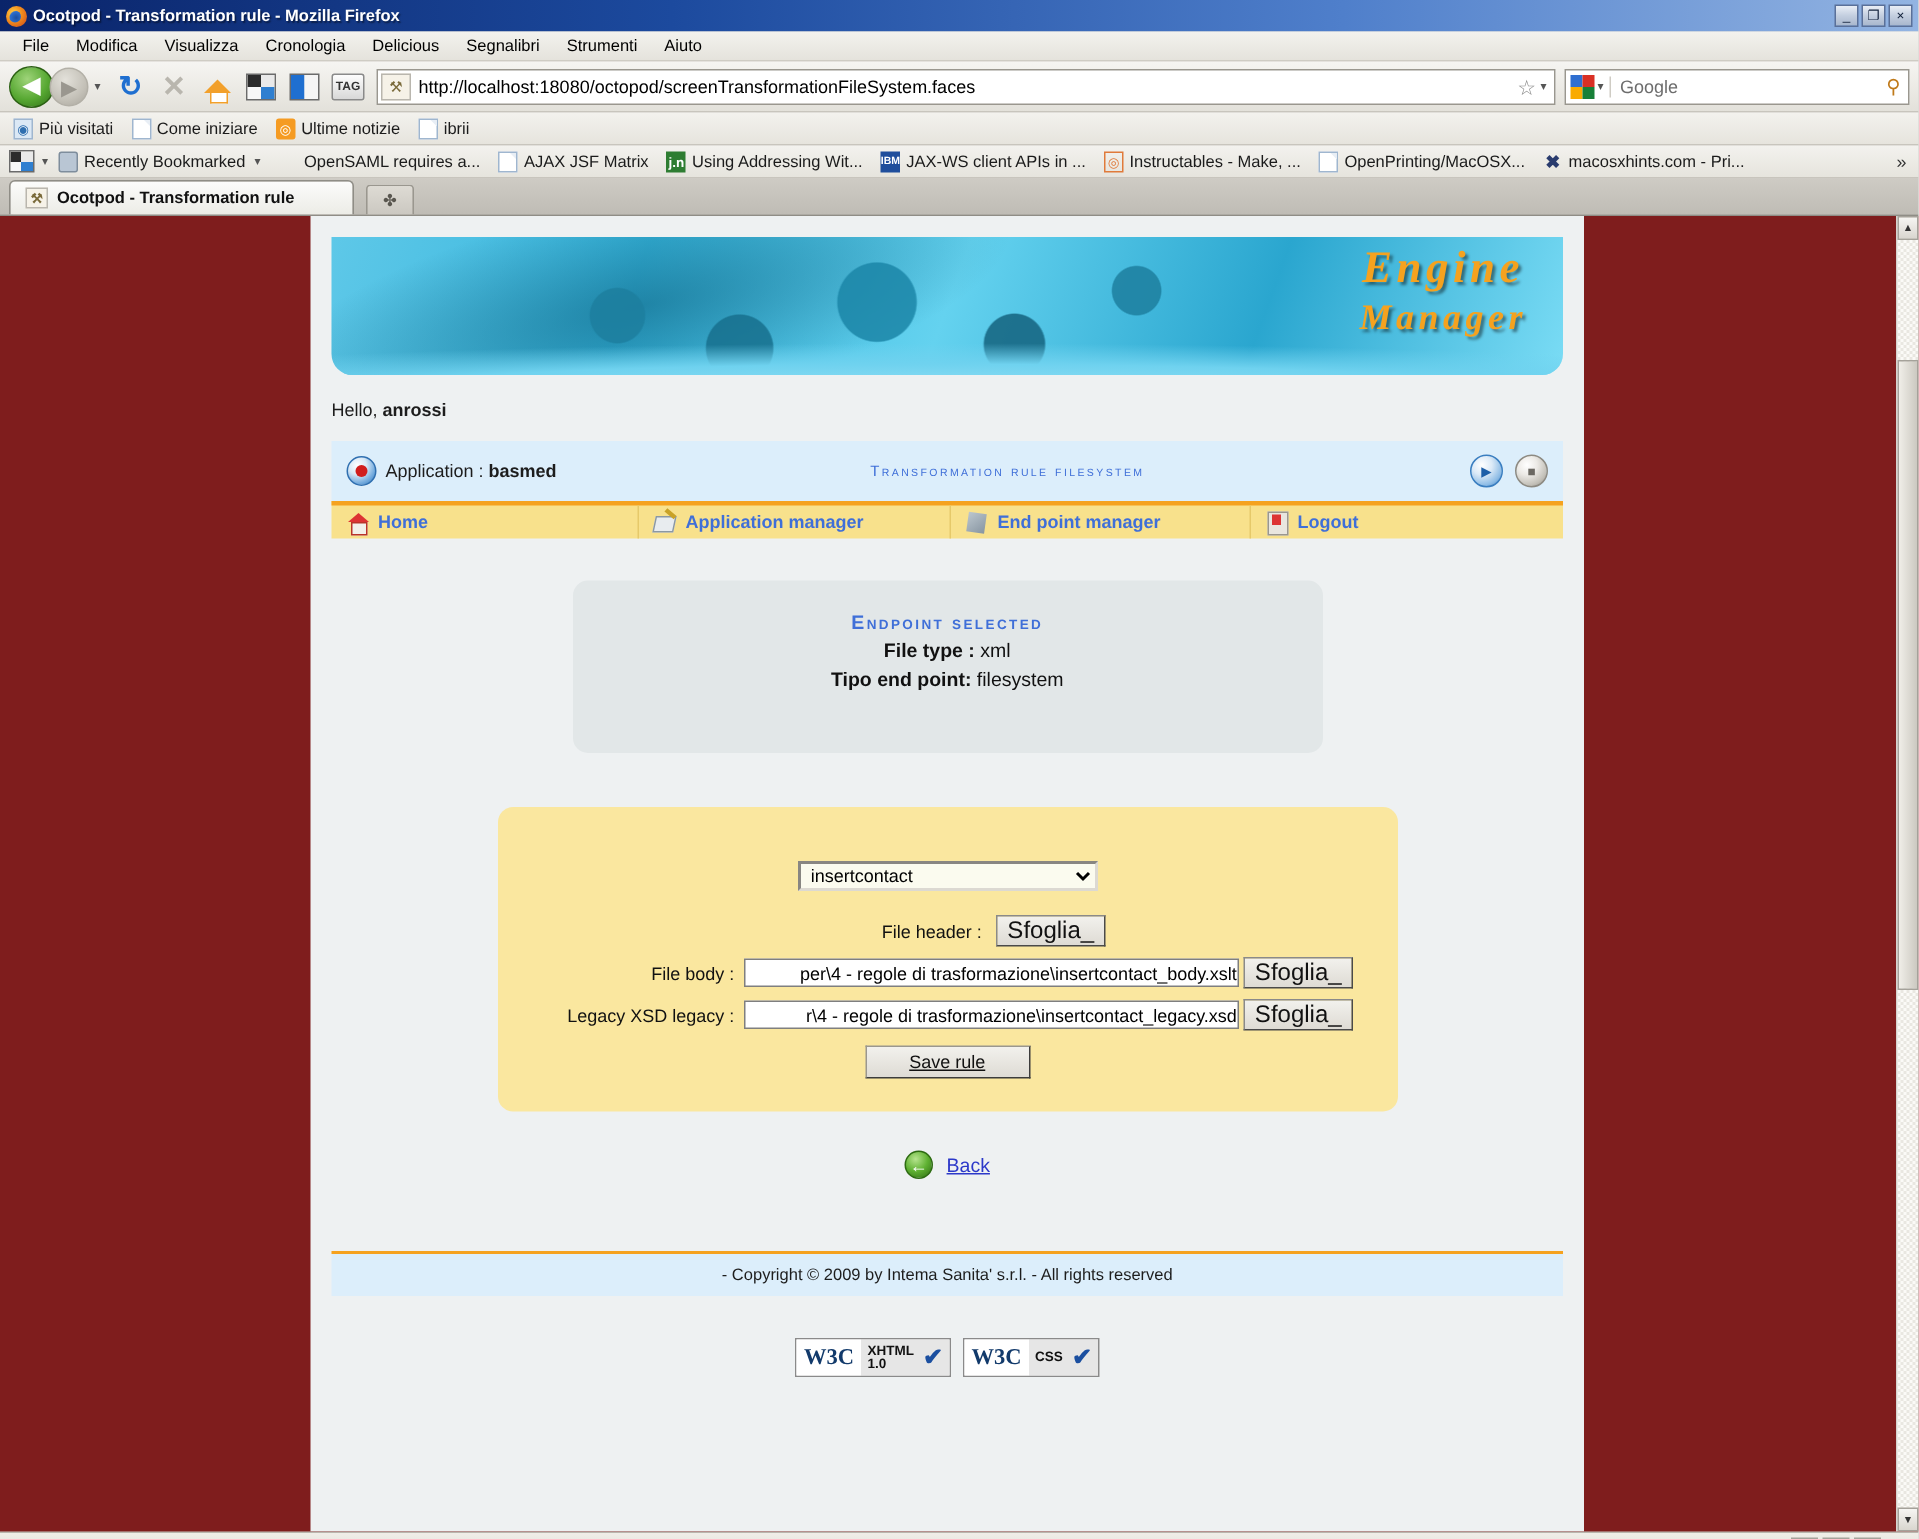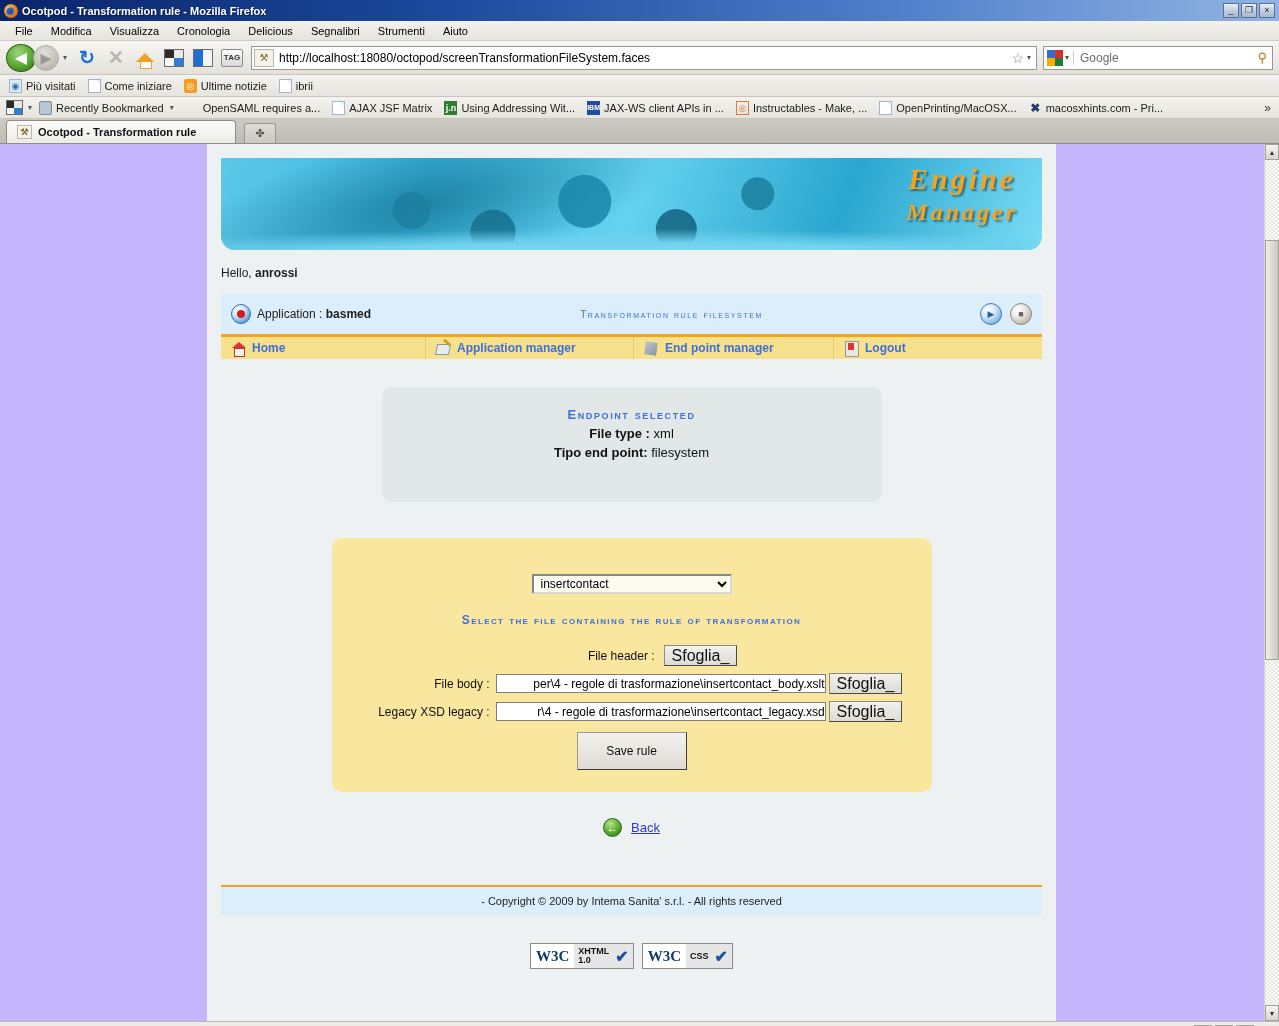--- a/index.html
+++ b/index.html
@@ -187,21 +187,21 @@
     background: linear-gradient(to bottom,#dedbd4 0%,#cbc8c1 100%);
     border:1px solid #9a978f;border-bottom:none;border-radius:3px 3px 0 0;
     display:flex;align-items:center;justify-content:center;
     font-size:11px;color:#5a5750;
   }
 
   
   .viewport {
     position: relative;
     width: 1279px; height: 877px;
-    background: #c4b5fd;
+    background: #7f1d1d;
     overflow: hidden;
     display: flex;
   }
   .page-scroll-pad { width: 1264px; }
   
   .vscroll {
     width: 15px; background: #f1efe9;
     border-left:1px solid #d6d3ce;
     display:flex;flex-direction:column;
     flex:none;
@@ -408,26 +408,26 @@
     margin-left: 3px;
     background: linear-gradient(to bottom,#f2f1ed 0%,#dedbd4 100%);
     border:1px solid #8a8a8a;
     border-right-color:#4a4a4a; border-bottom-color:#4a4a4a;
     font-size:16px; color:#111;
     display:flex;align-items:center;justify-content:center;
     padding: 0 7px;
   }
   .save-btn{
     margin: 10px auto 0 auto;
-    width: 110px; height: 38px;
+    width: 110px; height: 22px;
     background: linear-gradient(to bottom,#f2f1ed 0%,#dedbd4 100%);
     border:1px solid #9a978f;
     border-right-color:#3c3c3c; border-bottom-color:#3c3c3c;
     font-size:12px; color:#111;
-    display:flex;align-items:center;justify-content:center;
+    display:flex;align-items:center;justify-content:center;text-decoration:underline;
   }
 
   .back-row{
     margin-top: 26px;
     display:flex;align-items:center;justify-content:center;gap:9px;
   }
   .back-row .back-ico{
     width:19px;height:19px;border-radius:50%;
     background: radial-gradient(circle at 38% 28%, #b6e48e 0%, #5fb132 50%, #2d6b12 100%);
     border:1px solid #2d6b12;
@@ -702,21 +702,20 @@
         <div class="ep-row">
           <b>Tipo end point:</b>
           <span>filesystem</span>
         </div>
       </div>
 
       <div class="form-card">
         <select>
           <option>insertcontact</option>
         </select>
-        <div class="fc-sub">Select the file containing the rule of transformation</div>
 
         <div class="file-rows">
           <div class="file-row">
             <span class="fr-label">File header :</span>
             <span class="fr-browse">Sfoglia_</span>
           </div>
           <div class="file-row">
             <span class="fr-label">File body :</span>
             <span class="fr-input">
                 <span>per\4 - regole di trasformazione\insertcontact_body.xslt</span>

